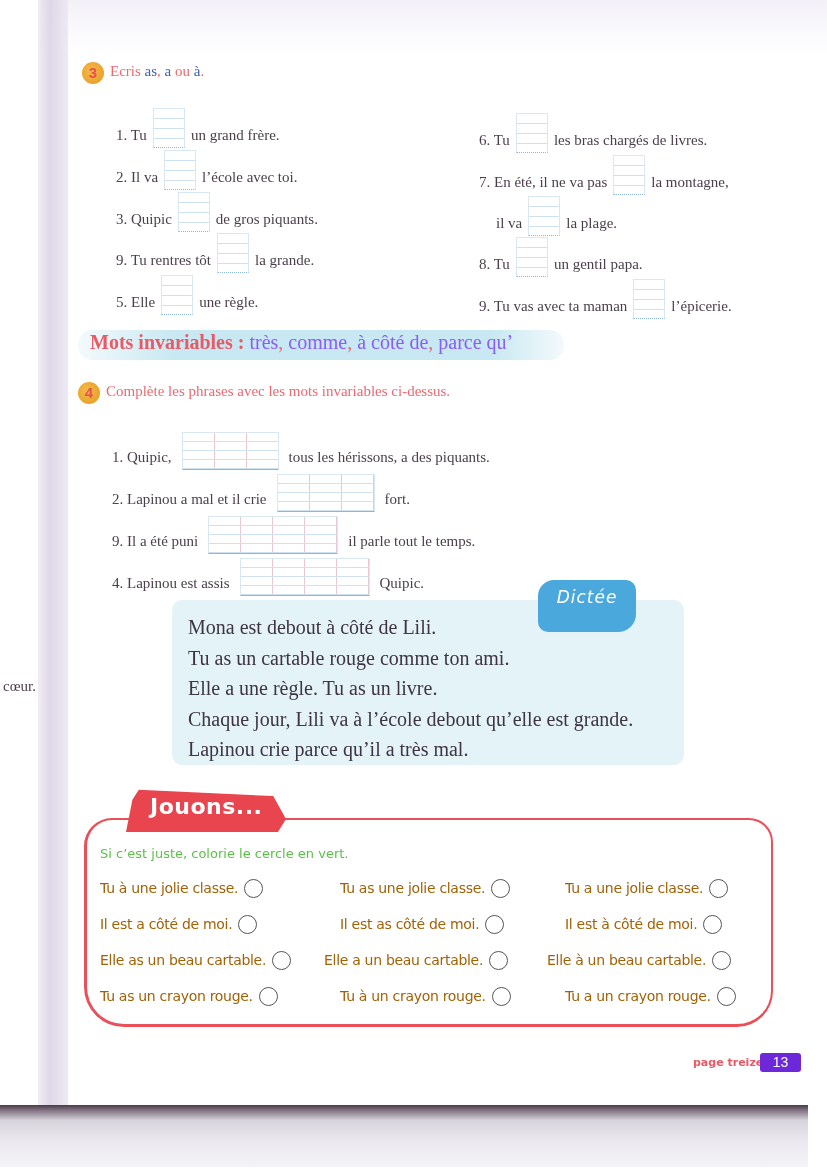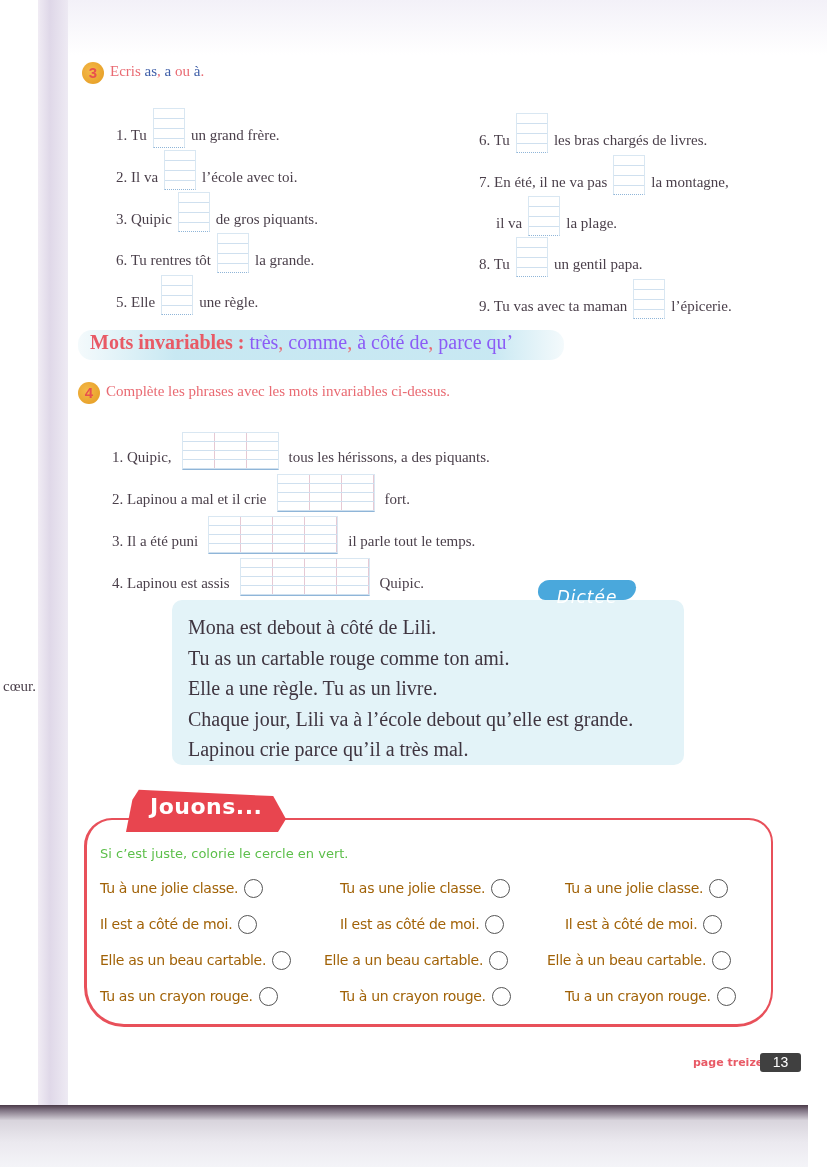--- a/index.html
+++ b/index.html
@@ -58,21 +58,21 @@
     }
     .invariables {
       position: absolute; left: 90px; top: 331px; font-size: 20px; white-space: nowrap;
     }
     .invariables .label { color: #e85a66; font-weight: bold; }
     .dictee-box {
       position: absolute; left: 172px; top: 600px; width: 512px; height: 165px;
       background: #e3f3f8; border-radius: 10px;
     }
     .dictee-tag {
-      position: absolute; left: 538px; top: 580px; width: 98px; height: 20px;
+      position: absolute; left: 538px; top: 580px; width: 98px; height: 52px;
       background: #4aa8dc; border-radius: 16px 10px 18px 10px;
       color: #ffffff; font-style: italic; font-size: 17px; text-align: center; line-height: 34px;
       font-family: "DejaVu Sans", sans-serif; letter-spacing: 1px;
     }
     .dictee-text {
       position: absolute; left: 188px; top: 612px; font-size: 20px; line-height: 30.5px;
       color: #3f3540;
     }
     .jouons-frame {
       position: absolute; left: 84px; top: 818px; width: 684px; height: 204px;
@@ -99,21 +99,21 @@
     .circle {
       display: inline-block; width: 17px; height: 17px; border: 1.3px solid #555;
       border-radius: 50%; vertical-align: middle; margin-left: 6px; background: #fff;
     }
     .page-label {
       position: absolute; left: 693px; top: 1056px; font-size: 11px; color: #e85a66;
       font-family: "DejaVu Sans", sans-serif; font-weight: bold;
     }
     .page-num {
       position: absolute; left: 760px; top: 1053px; width: 41px; height: 19px;
-      background: #404040; color: #ffffff; font-size: 14px; text-align: center; line-height: 19px;
+      background: #6d28d9; color: #ffffff; font-size: 14px; text-align: center; line-height: 19px;
       border-radius: 3px; font-family: "Liberation Sans", sans-serif;
     }
   </style>
 </head>
 <body>
 
 <div class="top-fade"></div>
 <div class="binding-shadow"></div>
 <div class="margin-text">cœur.</div>
 
@@ -124,21 +124,21 @@
 <div class="line" style="left:116px; top:108px;">
   <span>1. Tu</span><span class="box"></span><span>un grand frère.</span>
 </div>
 <div class="line" style="left:116px; top:150px;">
   <span>2. Il va</span><span class="box"></span><span>l’école avec toi.</span>
 </div>
 <div class="line" style="left:116px; top:192px;">
   <span>3. Quipic</span><span class="box"></span><span>de gros piquants.</span>
 </div>
 <div class="line" style="left:116px; top:233px;">
-  <span>6. Tu rentres tôt</span><span class="box"></span><span>la grande.</span>
+  <span>9. Tu rentres tôt</span><span class="box"></span><span>la grande.</span>
 </div>
 <div class="line" style="left:116px; top:275px;">
   <span>5. Elle</span><span class="box"></span><span>une règle.</span>
 </div>
 
 <div class="line" style="left:479px; top:113px;">
   <span>6. Tu</span><span class="box"></span><span>les bras chargés de livres.</span>
 </div>
 <div class="line" style="left:479px; top:155px;">
   <span>7. En été, il ne va pas</span><span class="box"></span><span>la montagne,</span>
@@ -166,21 +166,21 @@
   <span class="badge">4</span><span class="pink">Complète les phrases avec les mots invariables ci-dessus.</span>
 </div>
 
 <div class="line" style="left:112px; top:432px;">
   <span>1. Quipic,</span><span class="wide-box" style="width:95px;"></span><span>tous les hérissons, a des piquants.</span>
 </div>
 <div class="line" style="left:112px; top:474px;">
   <span>2. Lapinou a mal et il crie</span><span class="wide-box" style="width:96px;"></span><span>fort.</span>
 </div>
 <div class="line" style="left:112px; top:516px;">
-  <span>3. Il a été puni</span><span class="wide-box" style="width:128px;"></span><span>il parle tout le temps.</span>
+  <span>9. Il a été puni</span><span class="wide-box" style="width:128px;"></span><span>il parle tout le temps.</span>
 </div>
 <div class="line" style="left:112px; top:558px;">
   <span>4. Lapinou est assis</span><span class="wide-box" style="width:128px;"></span><span>Quipic.</span>
 </div>
 
 <div class="dictee-box"></div>
 <div class="dictee-tag">Dictée</div>
 <div class="dictee-text">
   <div>Mona est debout à côté de Lili.</div>
   <div>Tu as un cartable rouge comme ton ami.</div>

